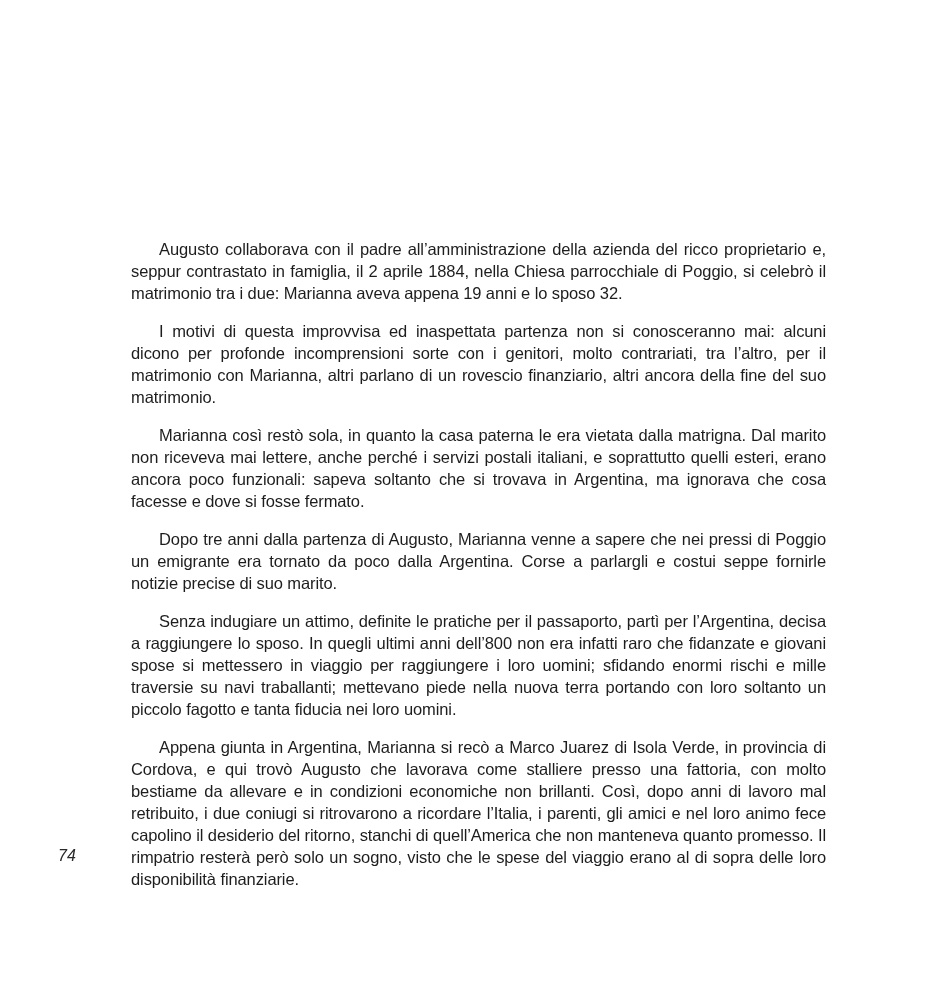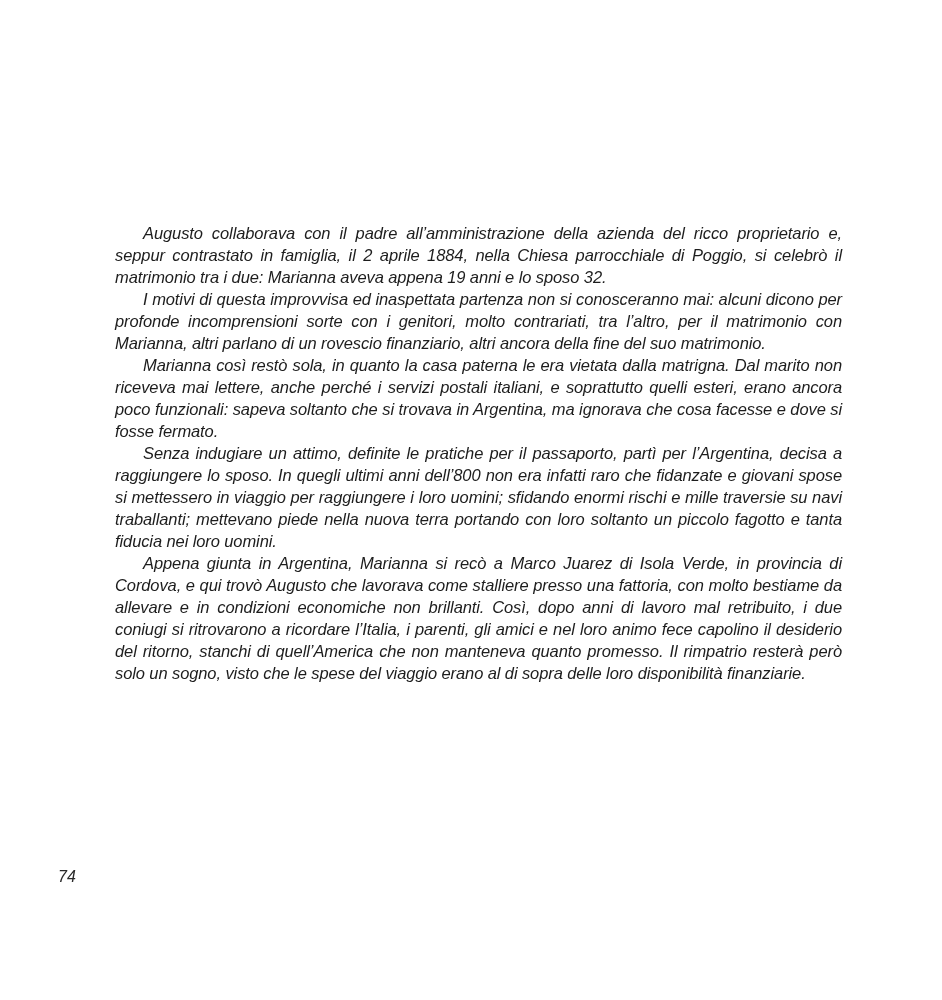--- a/index.html
+++ b/index.html
@@ -20,42 +20,41 @@
     left: 115px;
     top: 222px;
     width: 727px;
     color: #1d1d1d;
     font-size: 16.5px;
     line-height: 22px;
     text-align: justify;
     letter-spacing: -0.1px;
   }
   .text-block p {
-    margin: 0;
+    margin: 16px;
     text-indent: 28px;
     hyphens: auto;
-    font-style: italic;
     -webkit-hyphens: auto;
   }
   .page-number {
     position: absolute;
     left: 58px;
     top: 845px;
     font-size: 16px;
     line-height: 22px;
     font-style: italic;
     color: #2a2a2a;
-    margin-top: 21px;
   }
 </style>
 </head>
 <body>
 
 <div class="page">
   <div class="page-number">74</div>
   <div class="text-block">
       <p>Augusto collaborava con il padre all’amministrazione della azienda del ricco proprietario e, seppur contrastato in famiglia, il 2 aprile 1884, nella Chiesa parrocchiale di Poggio, si celebrò il matrimonio tra i due: Marianna aveva appena 19 anni e lo sposo 32.</p>
       <p>I motivi di questa improvvisa ed inaspettata partenza non si conosceranno mai: alcuni dicono per profonde incomprensioni sorte con i genitori, molto contrariati, tra l’altro, per il matrimonio con Marianna, altri parlano di un rovescio finanziario, altri ancora della fine del suo matrimonio.</p>
       <p>Marianna così restò sola, in quanto la casa paterna le era vietata dalla matrigna. Dal marito non riceveva mai lettere, anche perché i servizi postali italiani, e soprattutto quelli esteri, erano ancora poco funzionali: sapeva soltanto che si trovava in Argentina, ma ignorava che cosa facesse e dove si fosse fermato.</p>
+      <p>Dopo tre anni dalla partenza di Augusto, Marianna venne a sapere che nei pressi di Poggio un emigrante era tornato da poco dalla Argentina. Corse a parlargli e costui seppe fornirle notizie precise di suo marito.</p>
       <p>Senza indugiare un attimo, definite le pratiche per il passaporto, partì per l’Argentina, decisa a raggiungere lo sposo. In quegli ultimi anni dell’800 non era infatti raro che fidanzate e giovani spose si mettessero in viaggio per raggiungere i loro uomini; sfidando enormi rischi e mille traversie su navi traballanti; mettevano piede nella nuova terra portando con loro soltanto un piccolo fagotto e tanta fiducia nei loro uomini.</p>
       <p>Appena giunta in Argentina, Marianna si recò a Marco Juarez di Isola Verde, in provincia di Cordova, e qui trovò Augusto che lavorava come stalliere presso una fattoria, con molto bestiame da allevare e in condizioni economiche non brillanti. Così, dopo anni di lavoro mal retribuito, i due coniugi si ritrovarono a ricordare l’Italia, i parenti, gli amici e nel loro animo fece capolino il desiderio del ritorno, stanchi di quell’America che non manteneva quanto promesso. Il rimpatrio resterà però solo un sogno, visto che le spese del viaggio erano al di sopra delle loro disponibilità finanziarie.</p>
     </div>
 </div>
 
 </body></html>

